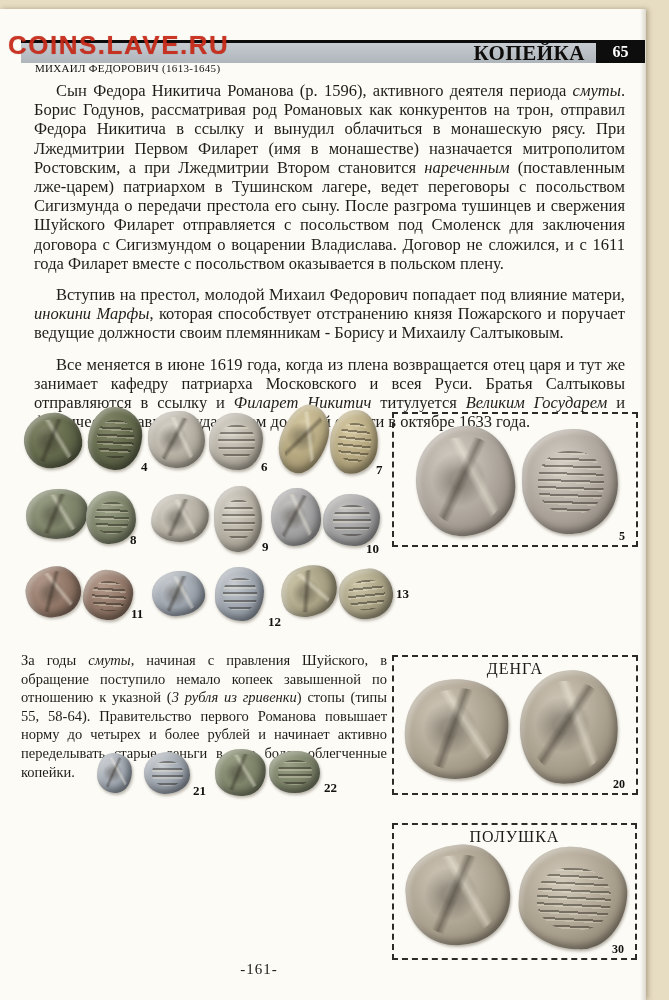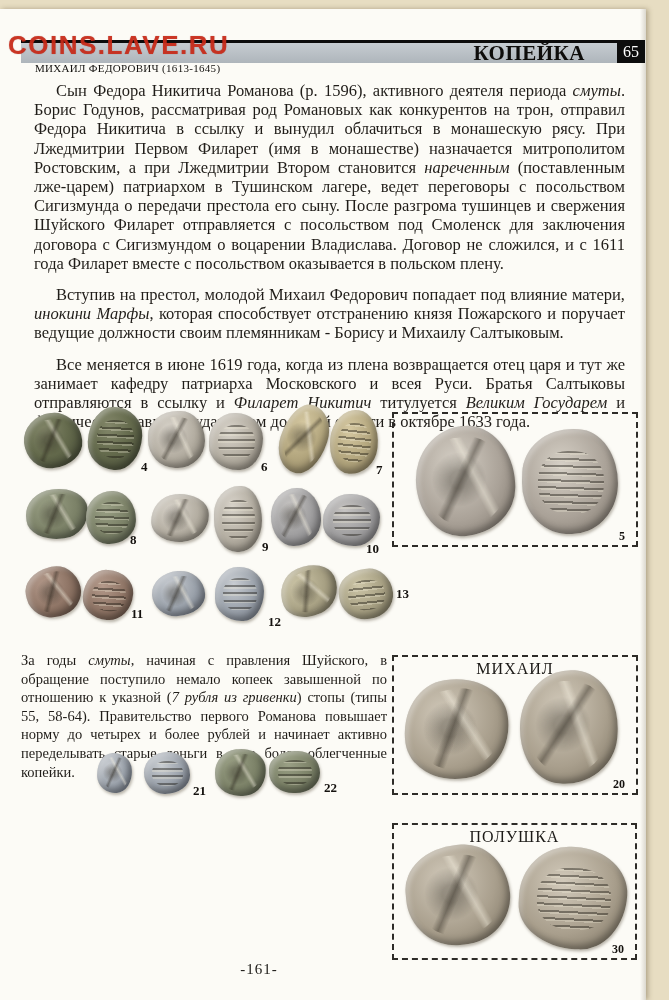--- a/index.html
+++ b/index.html
@@ -10,22 +10,22 @@
 
   
   .running-title { position:absolute; top:19px; right:26px; font-style:italic; font-size:13px;
                    color:#90908e; letter-spacing:2px; white-space:nowrap;margin-top:20px; }
   .header-bar { position:absolute; left:21px; top:40px; width:624px; height:23px; box-sizing:border-box;
                 border-top:3px solid #0c0c0c; background:linear-gradient(#c6ccd1,#aeb5bb); }
   .bar-title { position:absolute; left:14px; top:16px; font-size:11px; color:#14120f; letter-spacing:.3px;
                line-height:19px; white-space:nowrap; }
   .bar-section { position:absolute; right:60px; top:0; font-size:21px; font-weight:bold; color:#0e0d0b;
                  letter-spacing:.5px; line-height:20px; }
-  .page-badge { position:absolute; right:0; top:-3px; width:28px; height:23px; background:#0d0d0d;
-                color:#fff; font-weight:normal; font-size:16px; text-align:center; line-height:24px; }
+  .page-badge { position:absolute; right:0; top:-3px; width:49px; height:23px; background:#0d0d0d;
+                color:#fff; font-weight:bold; font-size:16px; text-align:center; line-height:24px; }
   .watermark { position:absolute; left:8px; top:30px; z-index:6; font-family:"Liberation Sans", sans-serif;
                font-weight:bold; font-size:26px; letter-spacing:1.5px; color:rgba(203,42,24,.88);
                text-shadow:0 0 1px rgba(140,20,10,.5); white-space:nowrap; }
 
   
   .article { position:absolute; left:22px; top:69px; width:615px; font-size:16.5px; line-height:19.2px;
              text-align:justify; color:#201d19; }
   .article p { margin:12px; text-indent:22px; }
   .side-note { position:absolute; left:21px; top:651px; width:366px; font-size:14.5px; line-height:18.6px;
                text-align:justify; color:#201d19; }
@@ -121,32 +121,32 @@
   <span class="coin-num" style="left:396px;top:586px">13</span>
 
   <div class="dash-box" style="left:392px;top:412px;width:246px;height:135px">
     <span class="box-title"></span>
     <div class="coin obv bigsilver s1" style="left:22px;top:12px;width:99px;height:110px;transform:rotate(-3deg)"></div>
     <div class="coin rev bigsilver s3" style="left:128px;top:15px;width:96px;height:105px;transform:rotate(2deg)"></div>
     <span class="box-num">5</span>
   </div>
 
   <div class="side-note">
-    <p><span>За годы </span><i>смуты</i><span>, начиная с правления Шуйского, в обращение поступило немало копеек завышенной по отношению к указной (</span><i>7 рубля из гривенки</i><span>) стопы (типы 55, 58-64). Правительство первого Романова повышает норму до четырех и более рублей и начинает активно переделывать старые деньги в еще более облегченные копейки.</span></p>
+    <p><span>За годы </span><i>смуты</i><span>, начиная с правления Шуйского, в обращение поступило немало копеек завышенной по отношению к указной (</span><i>3 рубля из гривенки</i><span>) стопы (типы 55, 58-64). Правительство первого Романова повышает норму до четырех и более рублей и начинает активно переделывать старые деньги в еще более облегченные копейки.</span></p>
   </div>
 
   <div class="coin obv bluegray s2" style="left:97px;top:753px;width:35px;height:40px;transform:rotate(-4deg)"></div>
   <div class="coin rev bluegray s1" style="left:144px;top:752px;width:46px;height:42px"></div>
   <span class="coin-num" style="left:193px;top:783px">21</span>
   <div class="coin obv green2 s4" style="left:215px;top:749px;width:51px;height:47px;transform:rotate(-6deg)"></div>
   <div class="coin rev green2 s3" style="left:269px;top:751px;width:51px;height:42px"></div>
   <span class="coin-num" style="left:324px;top:780px">22</span>
 
   <div class="dash-box" style="left:392px;top:655px;width:246px;height:140px">
-    <span class="box-title">МИХАИЛ</span>
+    <span class="box-title">ДЕНГА</span>
     <div class="coin obv bigsilver2 s2" style="left:10px;top:22px;width:105px;height:100px;transform:rotate(-8deg)"></div>
     <div class="coin obv bigsilver2 s1" style="left:126px;top:13px;width:98px;height:114px;transform:rotate(5deg)"></div>
     <span class="box-num">20</span>
   </div>
 
   <div class="dash-box" style="left:392px;top:823px;width:245px;height:137px">
     <span class="box-title">ПОЛУШКА</span>
     <div class="coin obv bigsilver2 s3" style="left:12px;top:20px;width:104px;height:100px;transform:rotate(-5deg)"></div>
     <div class="coin rev bigsilver2 s4" style="left:125px;top:22px;width:108px;height:102px;transform:rotate(3deg)"></div>
     <span class="box-num">30</span>

